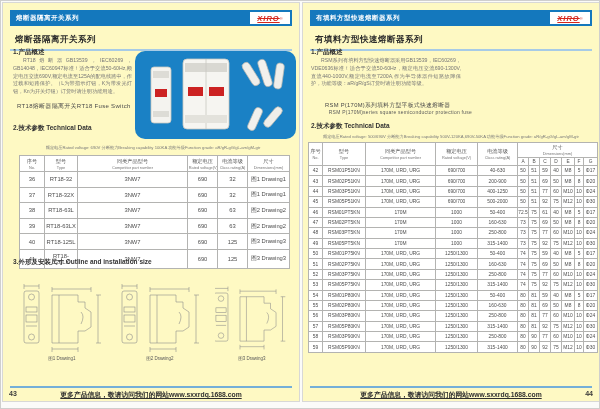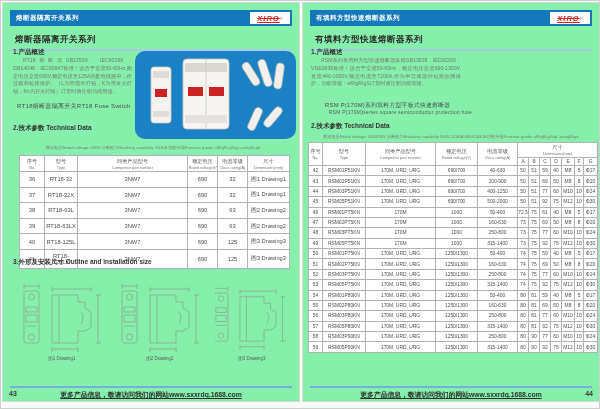--- a/index.html
+++ b/index.html
@@ -1,17 +1,17 @@
 <!DOCTYPE html>
 <html><head>
 <meta charset="utf-8">
 <style>
   html,body{margin:0;padding:0;background:#e9e9e7;font-family:"Liberation Sans","DejaVu Sans",sans-serif;}
   .sheet{position:relative;width:600px;height:409px;background:#fbfbf9;overflow:hidden;border:1px solid #cfcfcd;box-sizing:border-box;}
-  .page{position:absolute;top:1px;height:398px;width:296px;background:#86efac;border:1px solid #d8d8d6;}
+  .page{position:absolute;top:1px;height:398px;width:296px;background:#fef9c3;border:1px solid #d8d8d6;}
   .page.left{left:1px;}
   .page.right{left:301px;}
   .topbar{position:absolute;left:7px;right:7px;top:7px;height:16px;background:#1478bd;}
   .series-title{font-size:6.5px;line-height:16px;color:#fff;font-weight:bold;padding-left:6px;letter-spacing:.5px;}
   .logo-box{position:absolute;right:2px;top:2px;bottom:2px;width:40px;background:#fff;display:flex;align-items:center;justify-content:center;}
   .logo-text{color:#d4261c;font-weight:bold;font-style:italic;font-size:7.5px;letter-spacing:1px;text-decoration:underline line-through;}
   .logo-reg{color:#d4261c;font-size:4px;vertical-align:super;}
   .page-title{position:absolute;top:29px;left:7px;right:7px;font-size:8.5px;font-weight:bold;color:#2a2a2a;padding:2px 0 3px 5px;border-bottom:2px solid #a7cbe6;letter-spacing:.5px;}
   .h-sec{position:absolute;font-size:6.5px;font-weight:bold;color:#333;}
   .para{position:absolute;font-size:5.2px;line-height:1.5;color:#767676;text-align:justify;text-indent:10px;}

